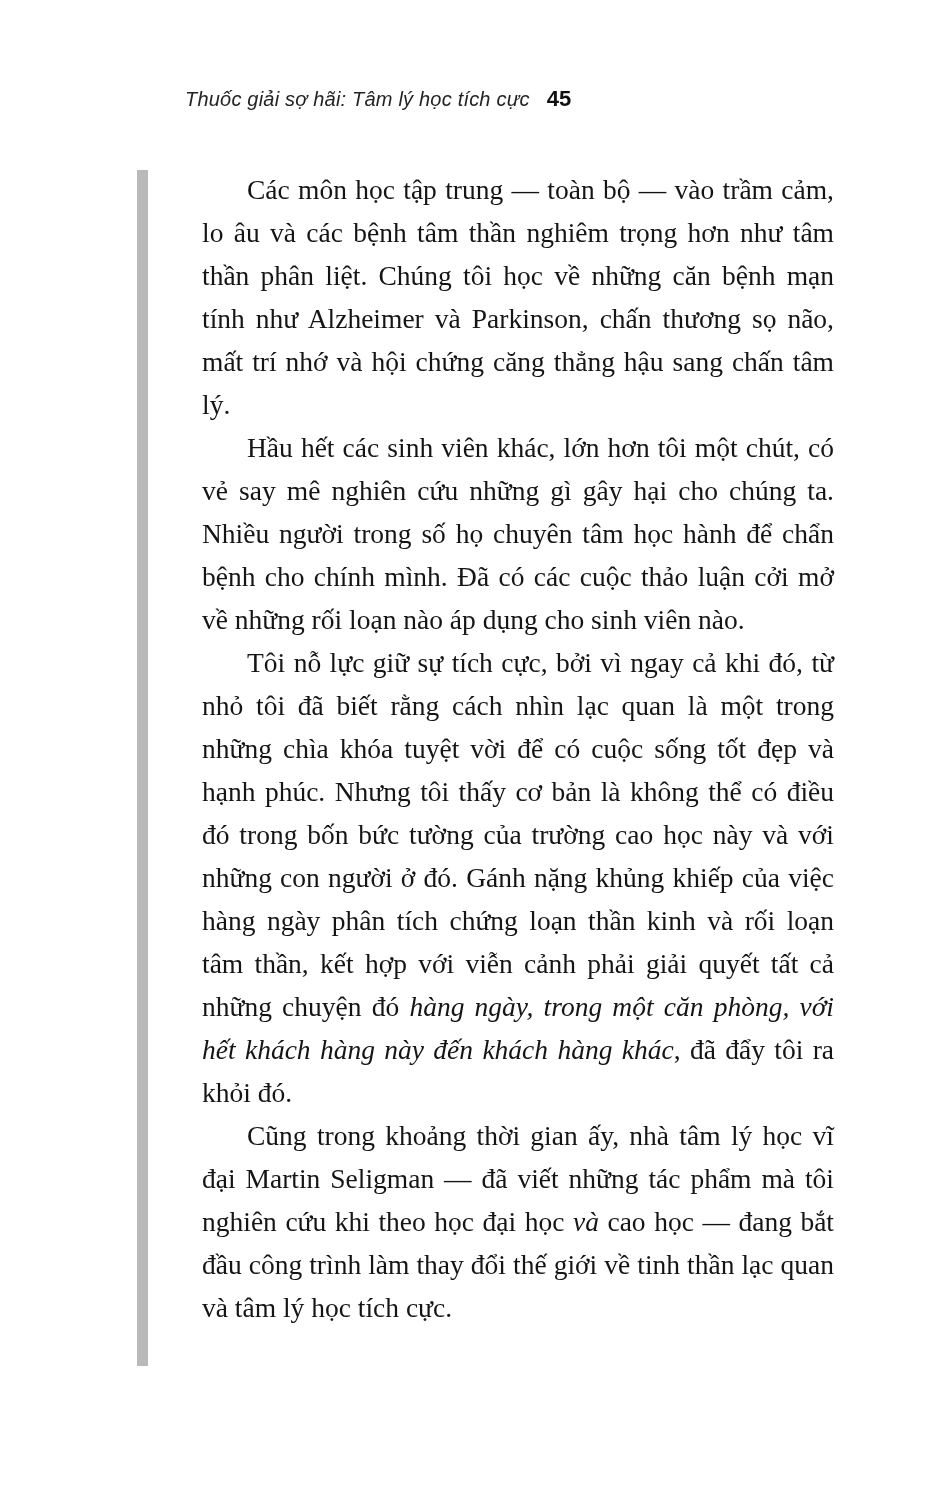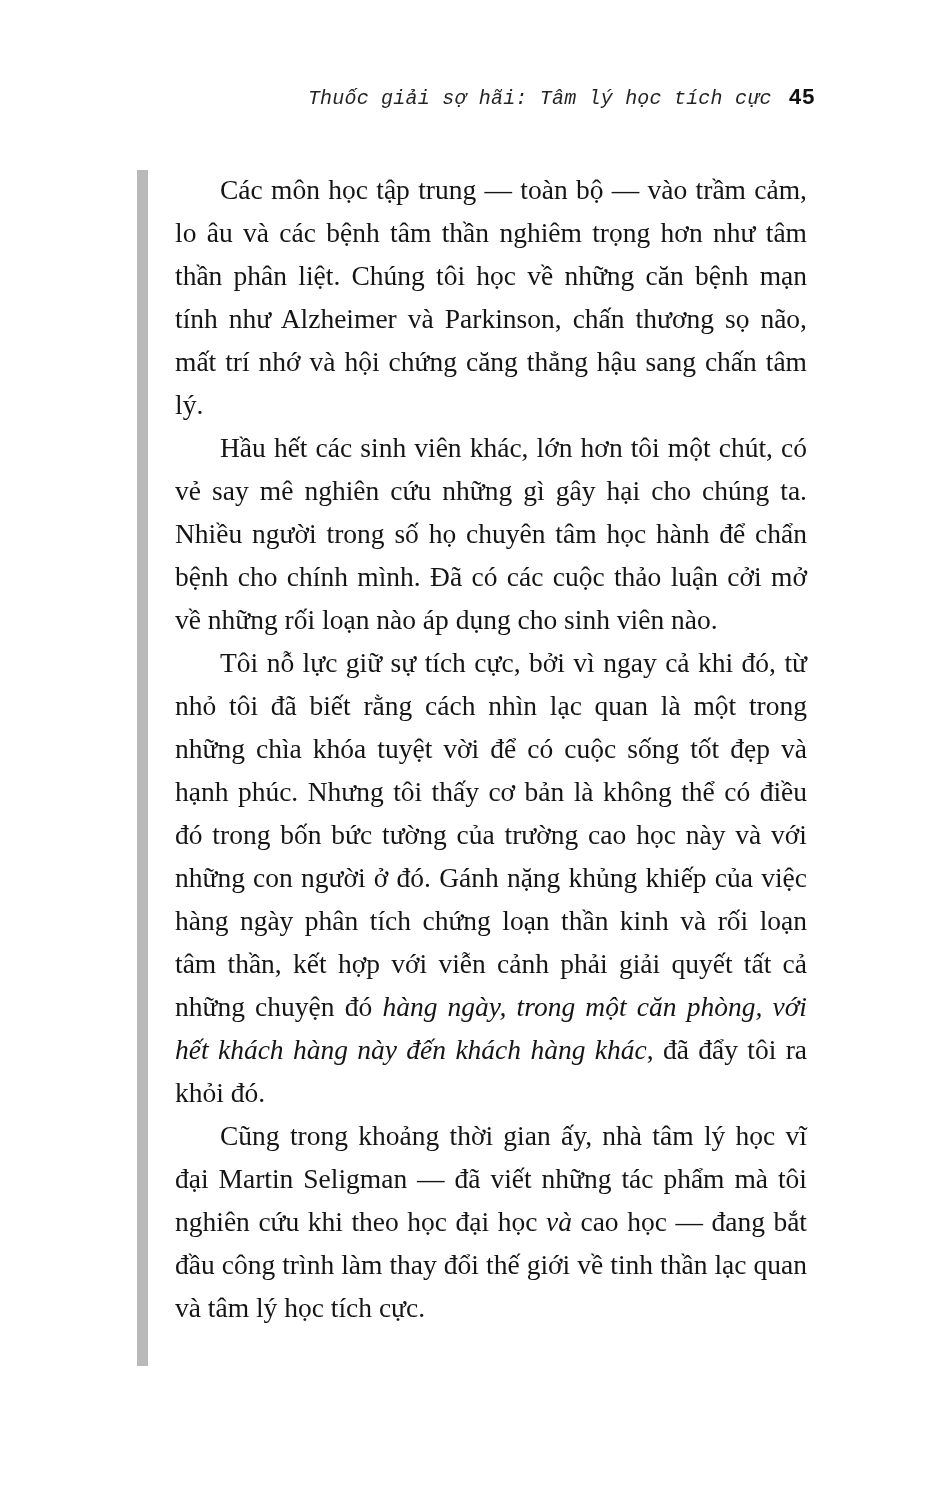--- a/index.html
+++ b/index.html
@@ -16,23 +16,23 @@
     position: relative;
     width: 951px;
     height: 1500px;
     background: #ffffff;
   }
   .running-header {
     position: absolute;
     top: 86px;
     left: 185px;
     right: 136px;
-    text-align: right;
+    text-align: left;
     white-space: nowrap;
-    font-family: Liberation Mono, monospace;
+    font-family: Liberation Sans, sans-serif;
   }
   .running-title {
     font-style: italic;
     font-size: 20px;
     color: #242424;
     letter-spacing: 0.2px;
   }
   .page-number {
     font-weight: bold;
     font-size: 22px;
@@ -42,21 +42,21 @@
   .accent-bar {
     position: absolute;
     left: 137px;
     top: 170px;
     width: 11px;
     height: 1196px;
     background: #b9b9b9;
   }
   .text-block {
     position: absolute;
-    left: 175px;
+    left: 202px;
     top: 168px;
     width: 632px;
     font-size: 27.5px;
     line-height: 43px;
     text-align: justify;
     color: #151515;
   }
   .text-block p {
     margin: 0;
     text-indent: 45px;

